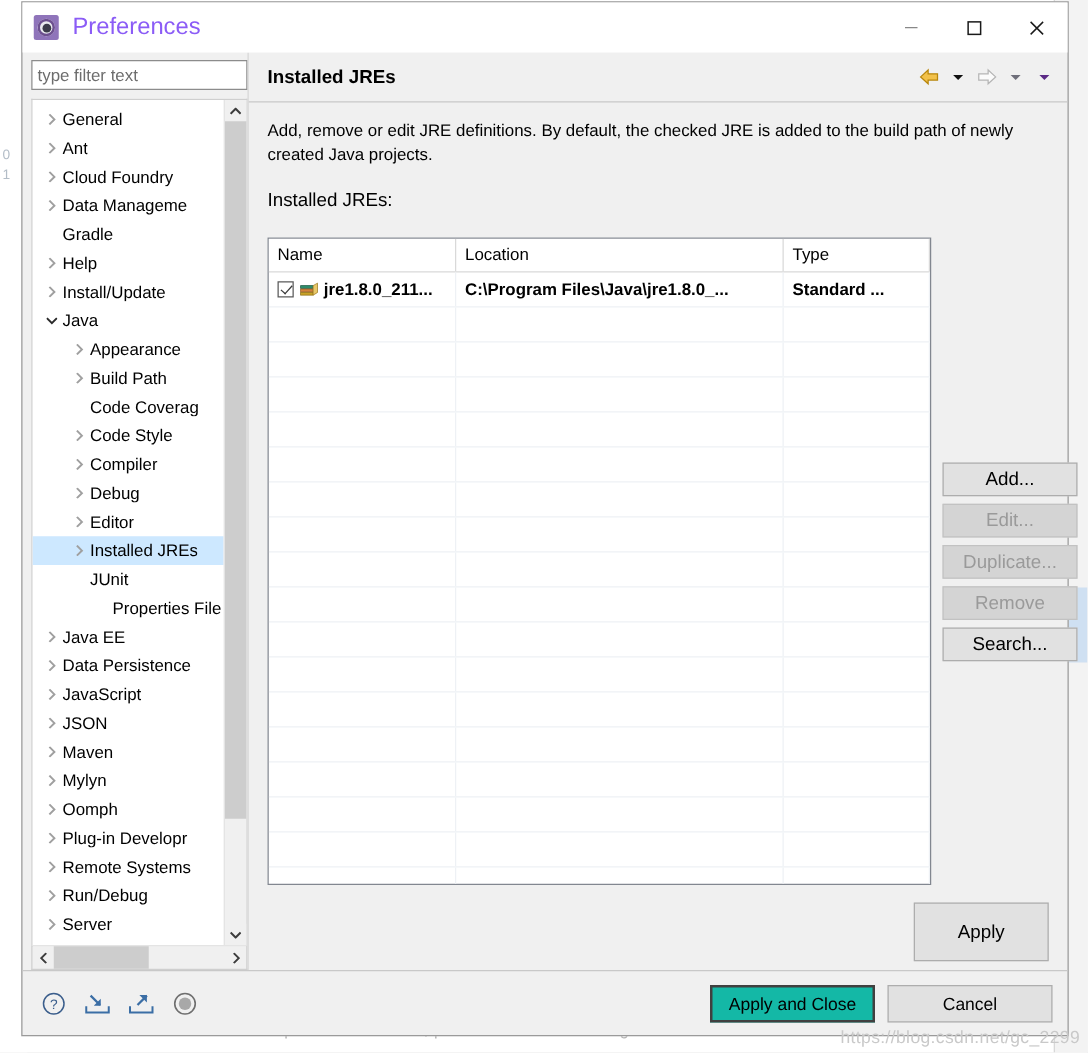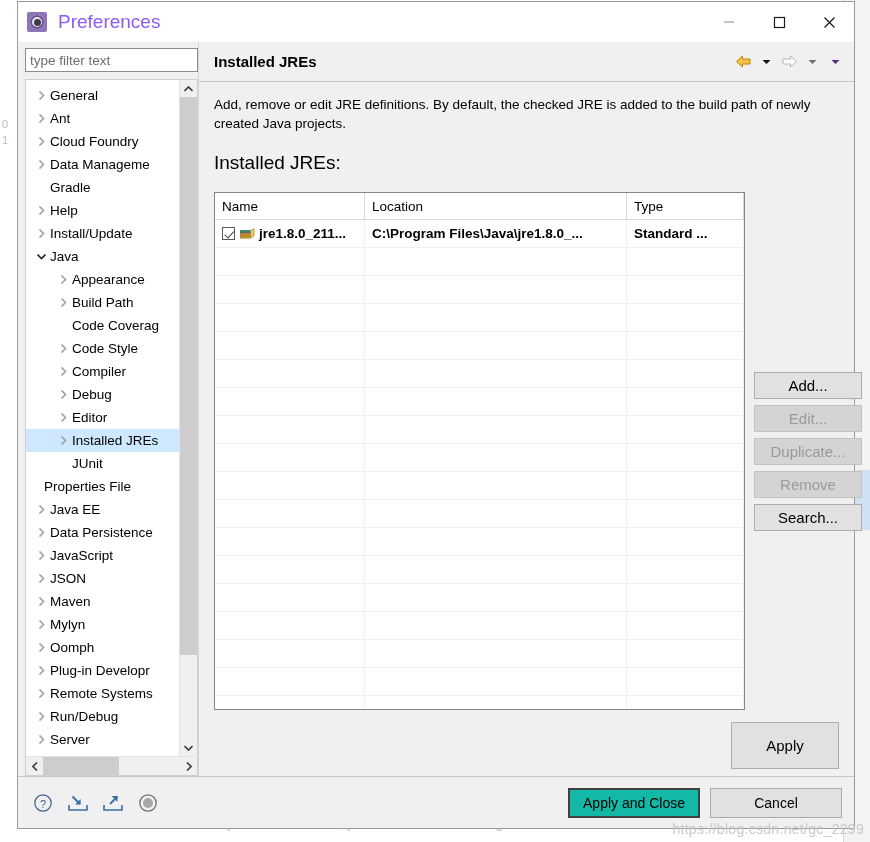--- a/index.html
+++ b/index.html
@@ -294,21 +294,21 @@
   }
   .page-desc {
     font-size: 13.5px;
     line-height: 19px;
     max-width: 625px;
     flex: none;
   }
   .list-label {
     margin-top: 19px;
     margin-bottom: 10px;
-    font-size: 19px;
+    font-size: 15px;
     flex: none;
   }
 
   .table-row-area {
     flex: 1;
     min-height: 0;
     display: flex;
     align-items: center;
     gap: 9px;
   }
@@ -625,21 +625,21 @@
                 <svg width="9" height="9" viewBox="0 0 9 9">
                   <path d="M2.5 0.5 L6.5 4.5 L2.5 8.5" fill="none" stroke="#a0a0a0" stroke-width="1.6"></path>
                 </svg>
               </span>
               <span class="tree-label">Installed JREs</span>
             </div>
             <div class="tree-item" style="padding-left: 28px;">
               <span class="twisty"></span>
               <span class="tree-label">JUnit</span>
             </div>
-            <div class="tree-item" style="">
+            <div class="tree-item" style="padding-left: 28px; margin-left: 18px;">
               <span class="twisty"></span>
               <span class="tree-label">Properties File</span>
             </div>
             <div class="tree-item" style="padding-left: 6px;">
               <span class="twisty">
                 <svg width="9" height="9" viewBox="0 0 9 9">
                   <path d="M2.5 0.5 L6.5 4.5 L2.5 8.5" fill="none" stroke="#a0a0a0" stroke-width="1.6"></path>
                 </svg>
               </span>
               <span class="tree-label">Java EE</span>

